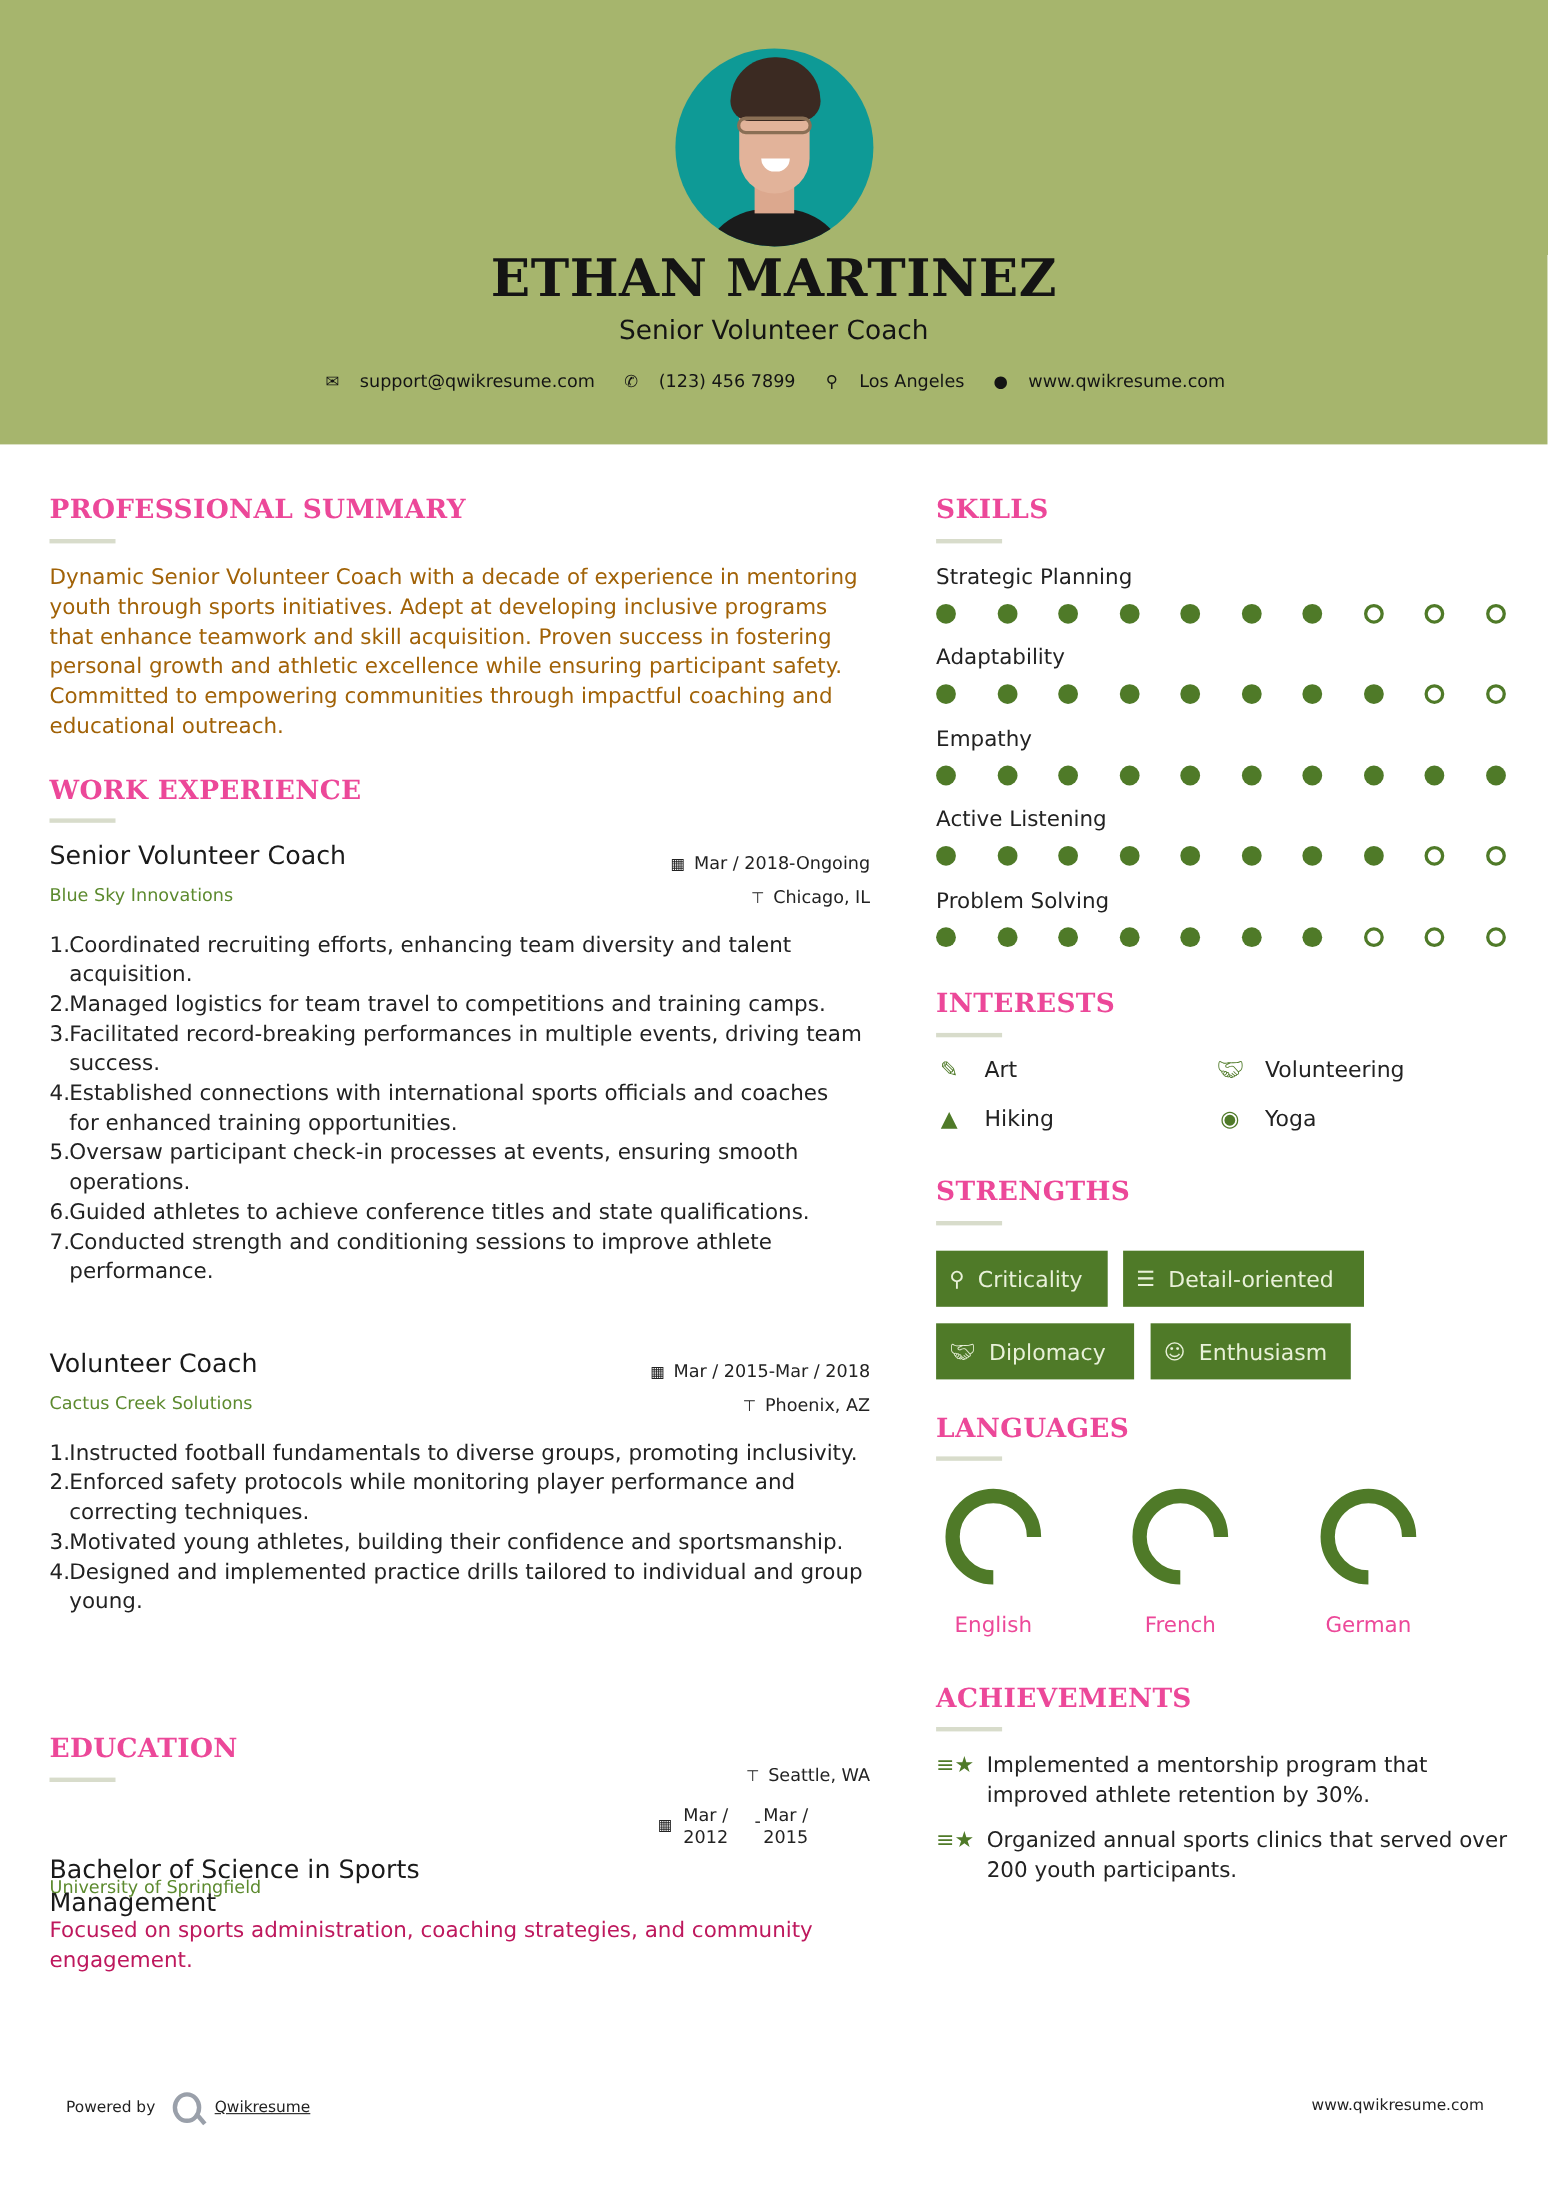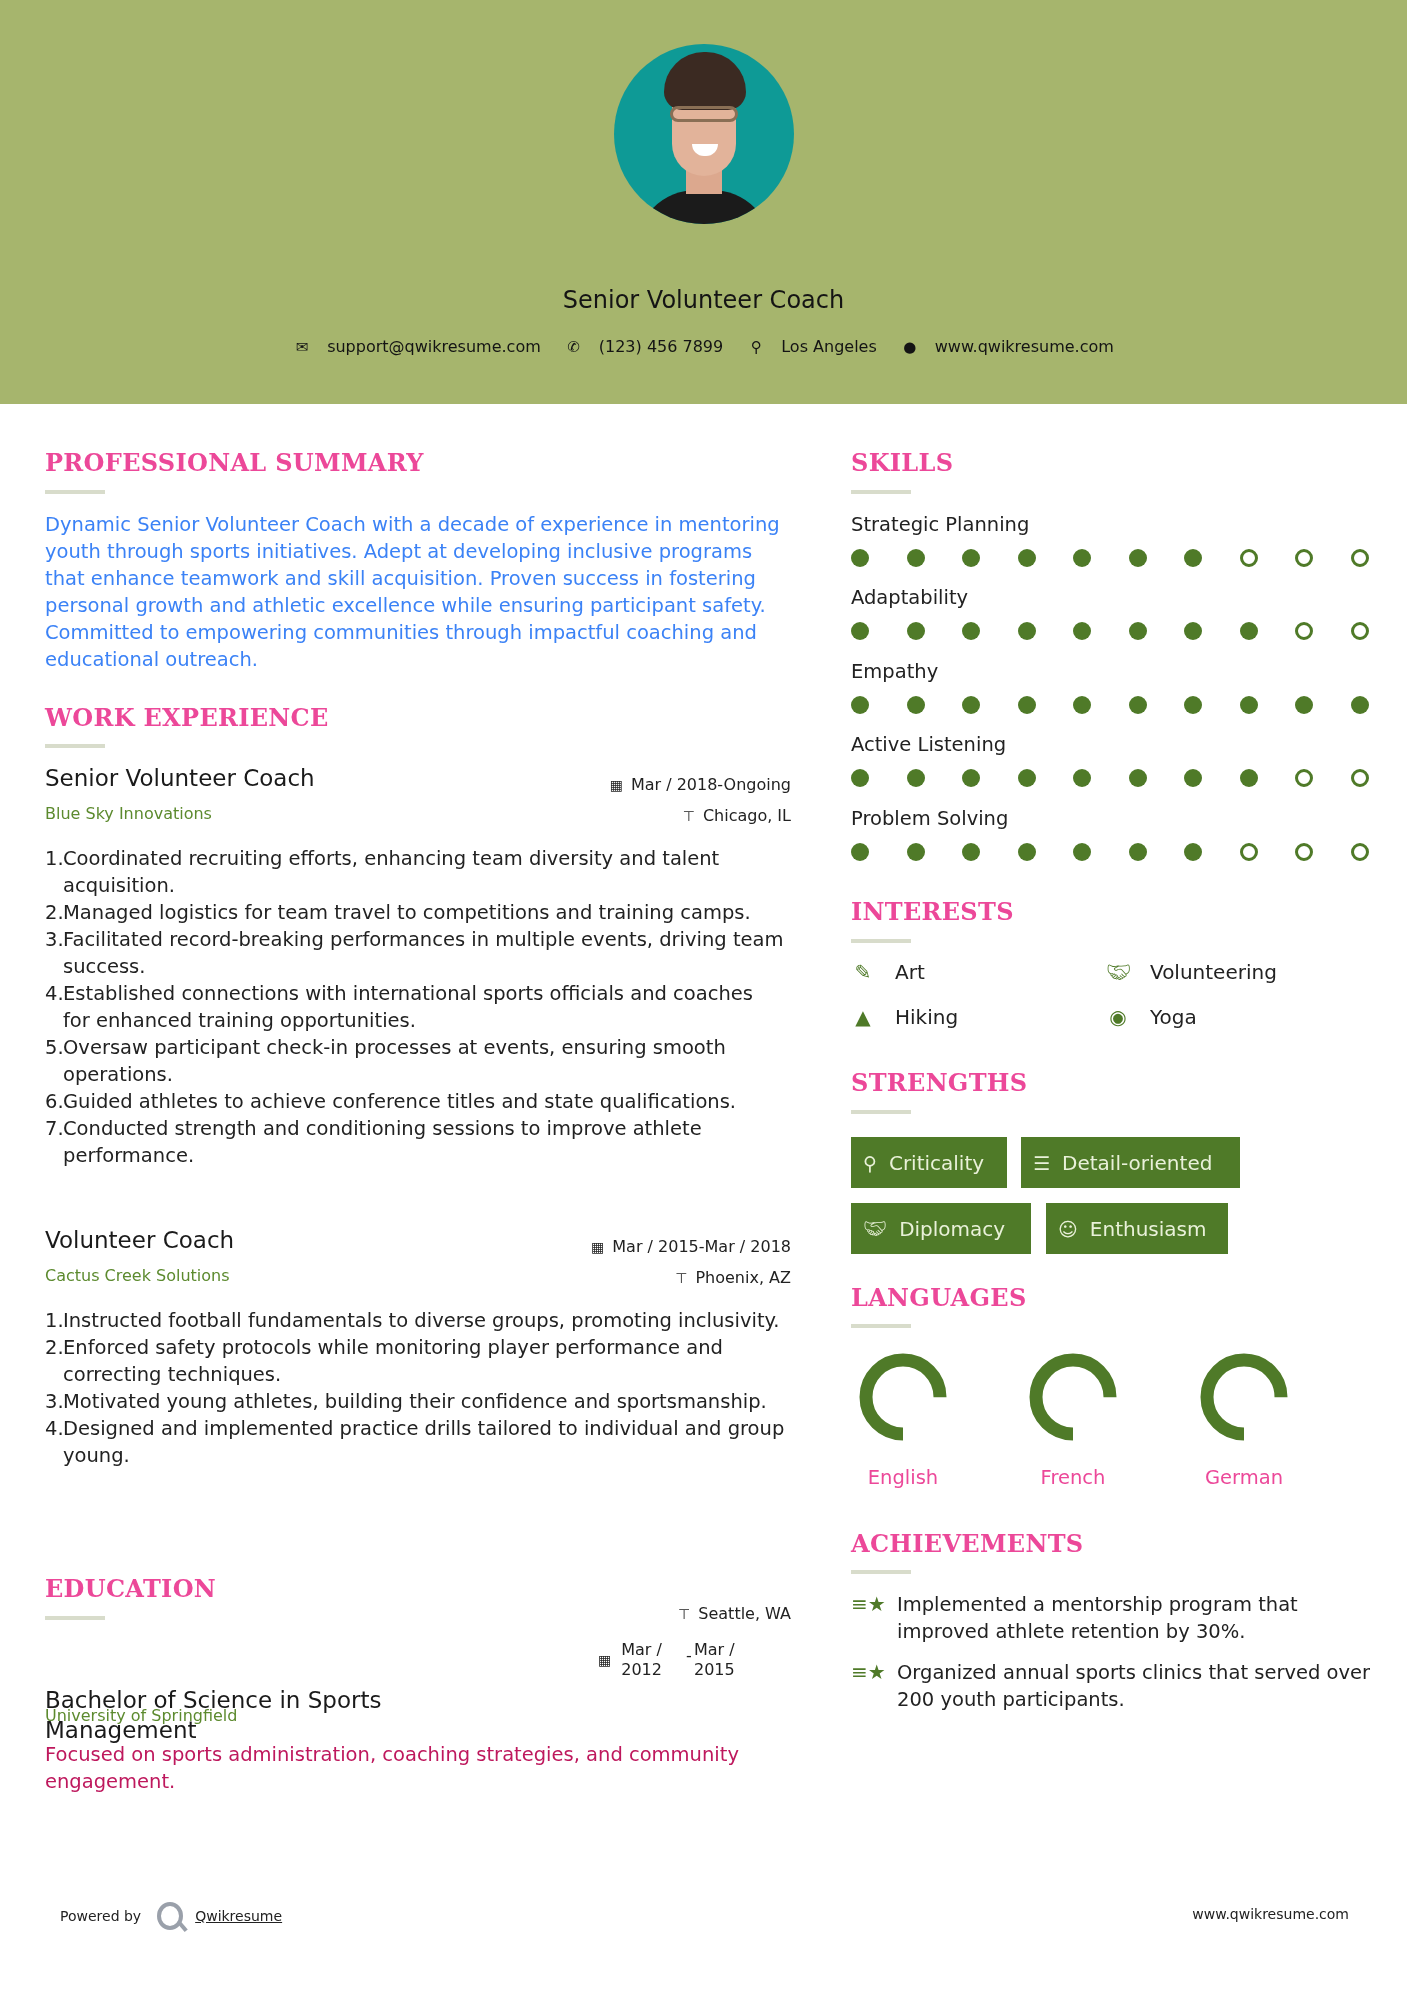--- a/index.html
+++ b/index.html
@@ -17,21 +17,21 @@
 
     .name { position: absolute; left: 0; top: 226px; width: 1407px; text-align: center; font-family: "DejaVu Serif", serif; font-weight: bold; font-size: 47px; letter-spacing: 0.5px; color: #141414; }
     .role { position: absolute; left: 0; top: 286px; width: 1407px; text-align: center; font-size: 24px; color: #141414; }
     .contact { position: absolute; left: 0; top: 337px; width: 1407px; display: flex; justify-content: center; align-items: center; gap: 0; font-size: 16px; color: #141414; }
     .contact .c-item { display: flex; align-items: center; margin: 0 12px; }
     .contact .c-icon { display: inline-block; width: 18px; margin-right: 16px; text-align: center; font-size: 15px; }
 
     .section-title { position: absolute; font-family: "DejaVu Serif", serif; font-weight: bold; font-size: 24px; color: #ec4899; letter-spacing: 0.3px; }
     .underline { position: absolute; width: 60px; height: 4px; background: #d8dccb; }
 
-    .summary { position: absolute; left: 45px; top: 511px; width: 750px; font-size: 19.5px; line-height: 27px; color: #3b82f6; }
+    .summary { position: absolute; left: 45px; top: 511px; width: 750px; font-size: 19.5px; line-height: 27px; color: #a16207; }
 
     .job-title { position: absolute; font-size: 23px; color: #1a1a1a; }
     .company { position: absolute; font-size: 16px; color: #5c8a2e; }
     .meta { position: absolute; font-size: 16px; color: #222; text-align: right; white-space: nowrap; }
     .meta .mi { font-size: 14px; margin-right: 8px; }
     ol.bullets { position: absolute; left: 45px; font-size: 19.5px; line-height: 27px; color: #222; list-style: none; counter-reset: item; }
     ol.bullets li { position: relative; padding-left: 18px; counter-increment: item; }
     ol.bullets li::before { content: counter(item) "."; position: absolute; left: 0; }
 
     .edu-desc { position: absolute; left: 45px; top: 1741px; width: 760px; font-size: 19.5px; line-height: 27px; color: #be185d; }
@@ -65,20 +65,21 @@
 
 <div class="header">
   <div class="photo">
     <div class="shirt"></div>
     <div class="neck"></div>
     <div class="face"></div>
     <div class="hair"></div>
     <div class="glasses"></div>
     <div class="smile"></div>
   </div>
+  <div class="name">ETHAN MARTINEZ</div>
   <div class="role">Senior Volunteer Coach</div>
   <div class="contact">
     <div class="c-item">
       <span class="c-icon">✉</span>
       <span>support@qwikresume.com</span>
     </div>
     <div class="c-item">
       <span class="c-icon">✆</span>
       <span>(123) 456 7899</span>
     </div>

